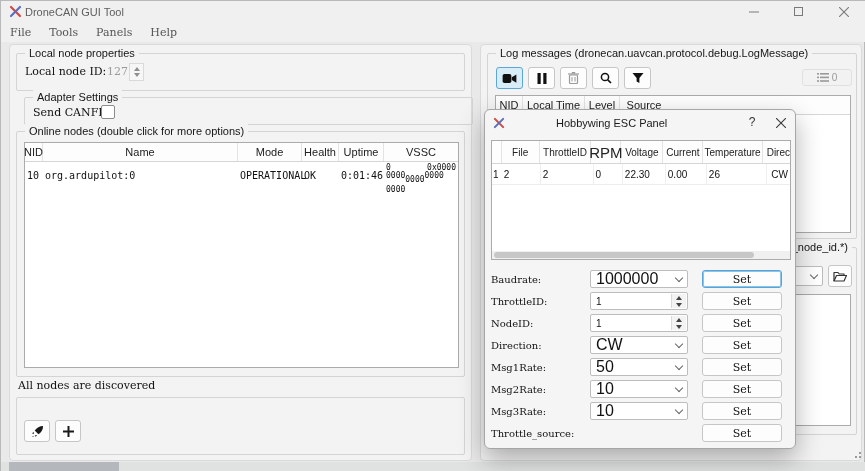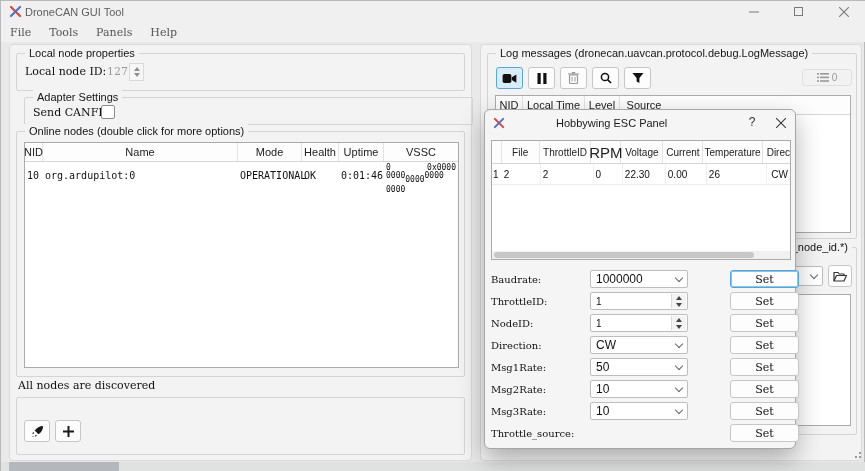--- a/index.html
+++ b/index.html
@@ -38,42 +38,42 @@
   .tbl-row{display:flex;}
   .tbl-row>div{font-family:"DejaVu Sans Mono",monospace;font-size:10px;color:#111;
                display:flex;align-items:center;box-sizing:border-box;padding:2px 2px;}
 
   
   .btn{background:#fdfdfd;border:1px solid #c6c6c6;border-radius:3px;box-sizing:border-box;
        display:flex;align-items:center;justify-content:center;}
   .btn.active{background:#d9edf8;border-color:#5ba8d8;}
   .btn.disabled{color:#9a9a9a;}
   .combo{background:#fff;border:1px solid #bdbdbd;border-radius:2px;box-sizing:border-box;
-         display:flex;align-items:center;font-size:12px;color:#111;padding:0 18px 0 5px;position:relative;}
+         display:flex;align-items:center;font-size:16px;color:#111;padding:0 18px 0 5px;position:relative;}
   .chev{position:absolute;right:4px;top:50%;width:7px;height:7px;margin-top:-5px;}
   .chev:before{content:"";position:absolute;left:0;top:1px;width:5px;height:5px;
                border-right:1px solid #666;border-bottom:1px solid #666;transform:rotate(45deg);}
   .spinbox{background:#fff;border:1px solid #bdbdbd;border-radius:2px;box-sizing:border-box;
            display:flex;align-items:center;font-size:10px;color:#111;padding-left:5px;position:relative;}
   .spin-arrows{position:absolute;right:1px;top:1px;bottom:1px;width:14px;background:#f3f3f3;
                border-left:1px solid #d9d9d9;display:flex;flex-direction:column;align-items:center;justify-content:center;gap:3px;}
   .tri-up{width:0;height:0;border-left:3px solid transparent;border-right:3px solid transparent;border-bottom:4px solid #444;}
   .tri-down{width:0;height:0;border-left:3px solid transparent;border-right:3px solid transparent;border-top:4px solid #444;}
   .set-btn{font-family:"DejaVu Serif",serif;font-size:11px;color:#111;}
   .set-btn.highlight{border-color:#56a4da;box-shadow:0 0 0 1px #8cc4e8 inset;}
 
   
   #dialog{left:483px;top:108px;width:312px;height:340px;background:#f5f5f5;
           border:1px solid #a6a6a6;border-radius:6px;box-shadow:0 10px 26px rgba(0,0,0,.30);
           box-sizing:border-box;z-index:50;}
   #dialog-title{font-size:11px;color:#1a1a1a;padding-left:44px;}
   .form-row{position:absolute;left:6px;width:300px;height:18px;display:flex;align-items:center;}
   .form-label{font-family:"DejaVu Serif",serif;font-size:10px;color:#111;width:99px;}
   .form-field{width:98px;height:18px;}
-  .form-set{position:absolute;left:211px;width:69px;height:18px;margin-left:28px;}
+  .form-set{position:absolute;left:211px;width:80px;height:18px;}
 
   
   .vssc-bits span{display:inline-block;font-size:8px;text-align:right;}
   .bit-up{transform:translateY(-2px);}
   .bit-down{transform:translateY(2px);}
   .scroll-h{position:absolute;height:8px;background:#f0f0f0;}
   .scroll-h .thumb{position:absolute;top:1px;height:6px;background:#c7c7c7;border-radius:3px;}
   #resize-grip{right:3px;bottom:12px;width:10px;height:10px;}
   #resize-grip i{position:absolute;width:2px;height:2px;background:#9a9a9a;}
 </style>

